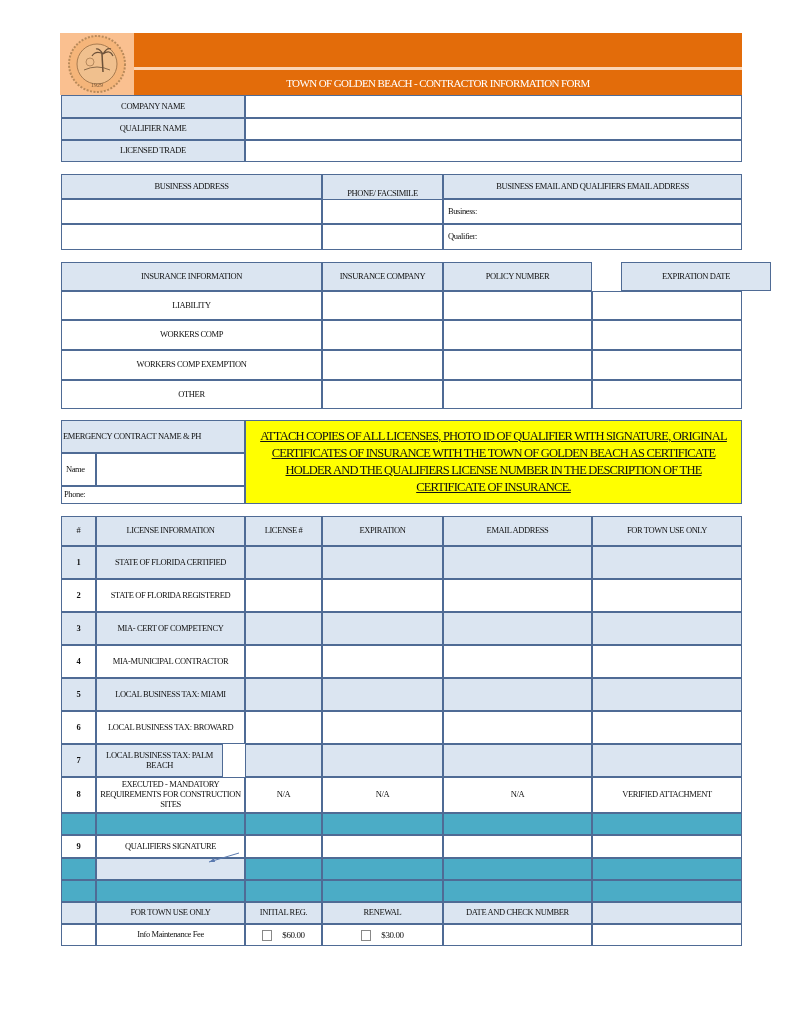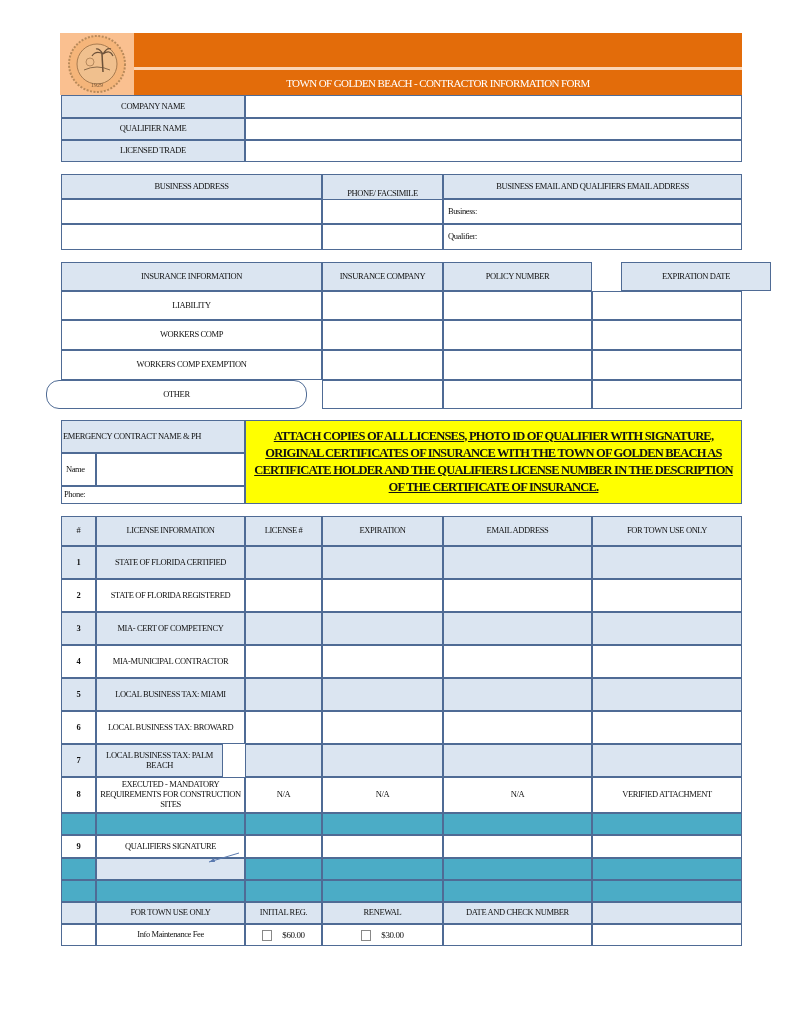--- a/index.html
+++ b/index.html
@@ -10,21 +10,21 @@
   .wh { background: #ffffff; }
   .teal { background: #4bacc6; }
   .b { border: 1px solid #4f6b95; }
   .left { justify-content: flex-start; padding-left: 4px; text-align: right; }
   .bold { font-weight: bold; }
   
   .banner-top { background: #e36c0a; }
   .banner-line { background: #fbd5b5; }
   .banner-title { background: #e36c0a; color: #fff; font-size: 11px; letter-spacing: -0.6px; display:flex; align-items:center; justify-content:center; }
   .logo-box { background: #fac090; display:flex; align-items:center; justify-content:center; }
-  .notice { background: #ffff00; border: 1px solid #4f6b95; display:flex; align-items:center; justify-content:center; text-align:center; font-size: 12.5px; letter-spacing: -0.8px; line-height: 1.38; text-decoration: underline; font-weight: bold; padding: 4px 6px; }
+  .notice { background: #ffff00; border: 1px solid #4f6b95; display:flex; align-items:center; justify-content:center; text-align:center; font-size: 12.5px; letter-spacing: -0.8px; line-height: 1.38; text-decoration: underline; font-weight: normal; padding: 4px 6px; }
   .chk { display:inline-block; width:8px; height:9px; border:1px solid #888; background:#fff; margin-right:10px; vertical-align: middle; }
   .money { font-size: 9px; }
 </style>
 </head>
 <body>
 
 <div class="abs logo-box" style="left:60px;top:33px;width:74px;height:62px;">
   <svg width="62" height="60" viewBox="0 0 62 60">
     <circle cx="31" cy="30" r="28" fill="#f5b57a" stroke="#b98a5a" stroke-width="2" stroke-dasharray="2 1.5"></circle>
     <circle cx="31" cy="30" r="20" fill="#f0c08e" stroke="#a77b50" stroke-width="1"></circle>
@@ -76,21 +76,21 @@
 <div class="cell wh b" style="left:61px;top:320px;width:261px;height:30px;">WORKERS COMP</div>
 <div class="cell wh b" style="left:322px;top:320px;width:121px;height:30px;"></div>
 <div class="cell wh b" style="left:443px;top:320px;width:149px;height:30px;"></div>
 <div class="cell wh b" style="left:592px;top:320px;width:150px;height:30px;"></div>
 
 <div class="cell wh b" style="left:61px;top:350px;width:261px;height:30px;">WORKERS COMP EXEMPTION</div>
 <div class="cell wh b" style="left:322px;top:350px;width:121px;height:30px;"></div>
 <div class="cell wh b" style="left:443px;top:350px;width:149px;height:30px;"></div>
 <div class="cell wh b" style="left:592px;top:350px;width:150px;height:30px;"></div>
 
-<div class="cell wh b" style="left:46px;top:380px;width:261px;height:29px;border-radius:13px;">OTHER</div>
+<div class="cell wh b" style="left:61px;top:380px;width:261px;height:29px;">OTHER</div>
 <div class="cell wh b" style="left:322px;top:380px;width:121px;height:29px;"></div>
 <div class="cell wh b" style="left:443px;top:380px;width:149px;height:29px;"></div>
 <div class="cell wh b" style="left:592px;top:380px;width:150px;height:29px;"></div>
 
 <div class="cell hdr b left" style="left:61px;top:420px;width:184px;height:33px;padding-left:1px;">EMERGENCY CONTRACT NAME &amp; PH</div>
 <div class="cell wh b left" style="left:61px;top:453px;width:35px;height:33px;">Name</div>
 <div class="cell wh b" style="left:96px;top:453px;width:149px;height:33px;"></div>
 <div class="cell wh b left" style="left:61px;top:486px;width:184px;height:18px;padding-left:2px;">
   <span>Phone:</span>
 </div>

